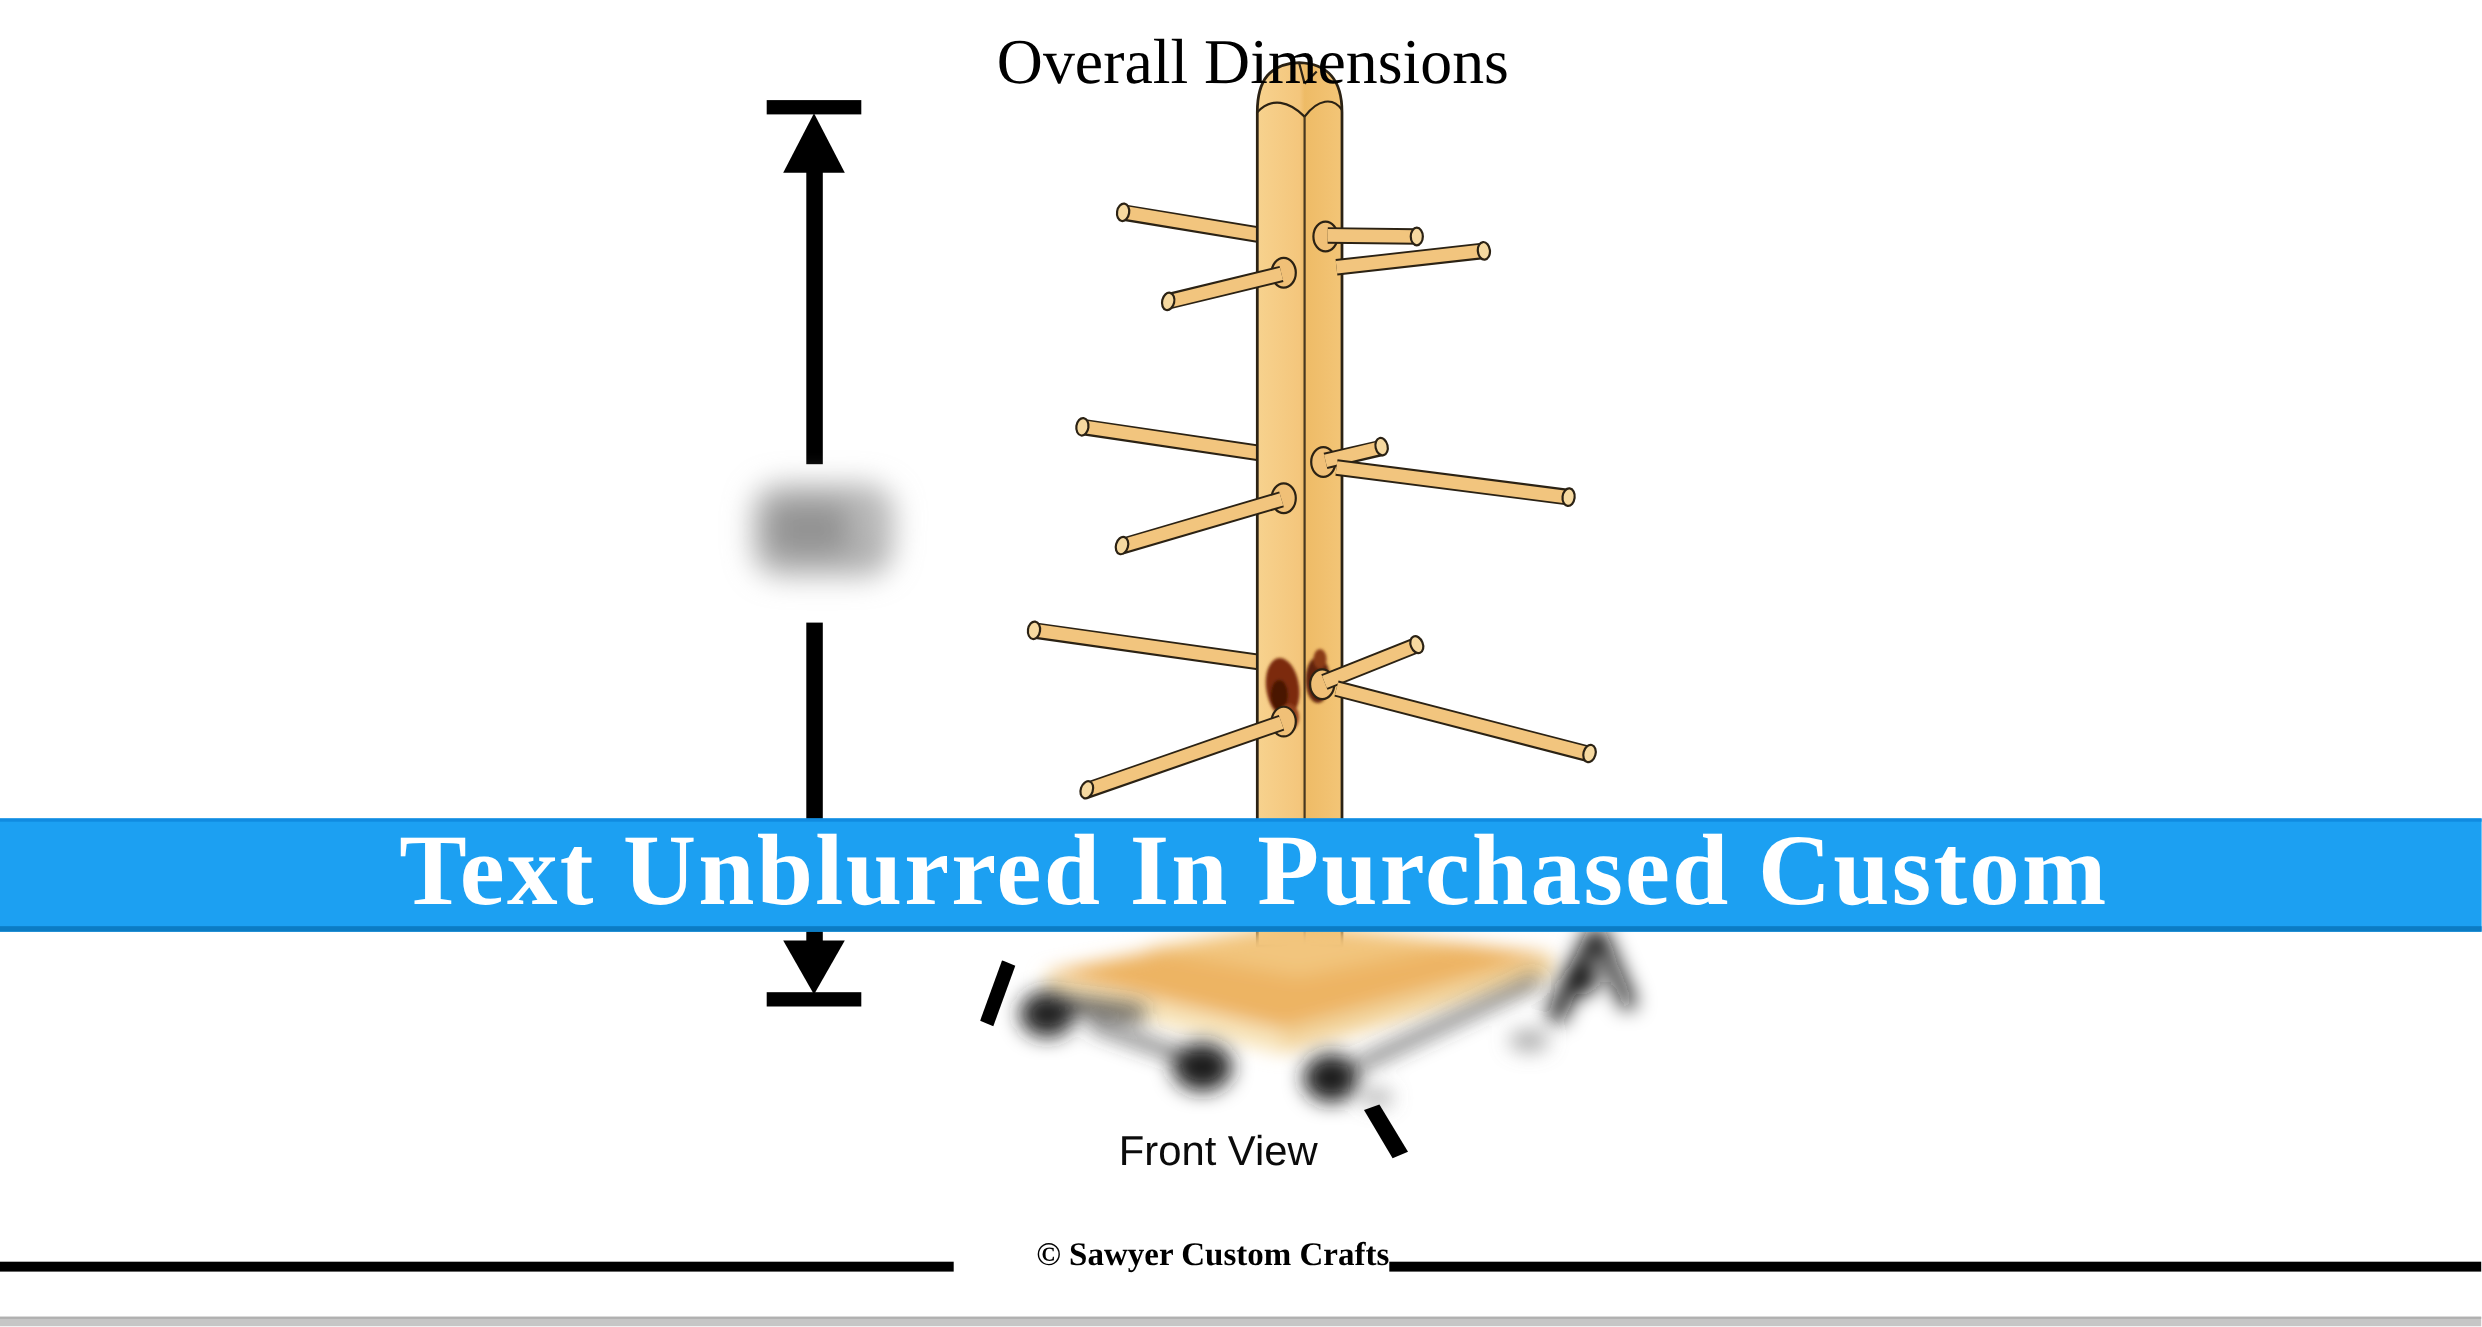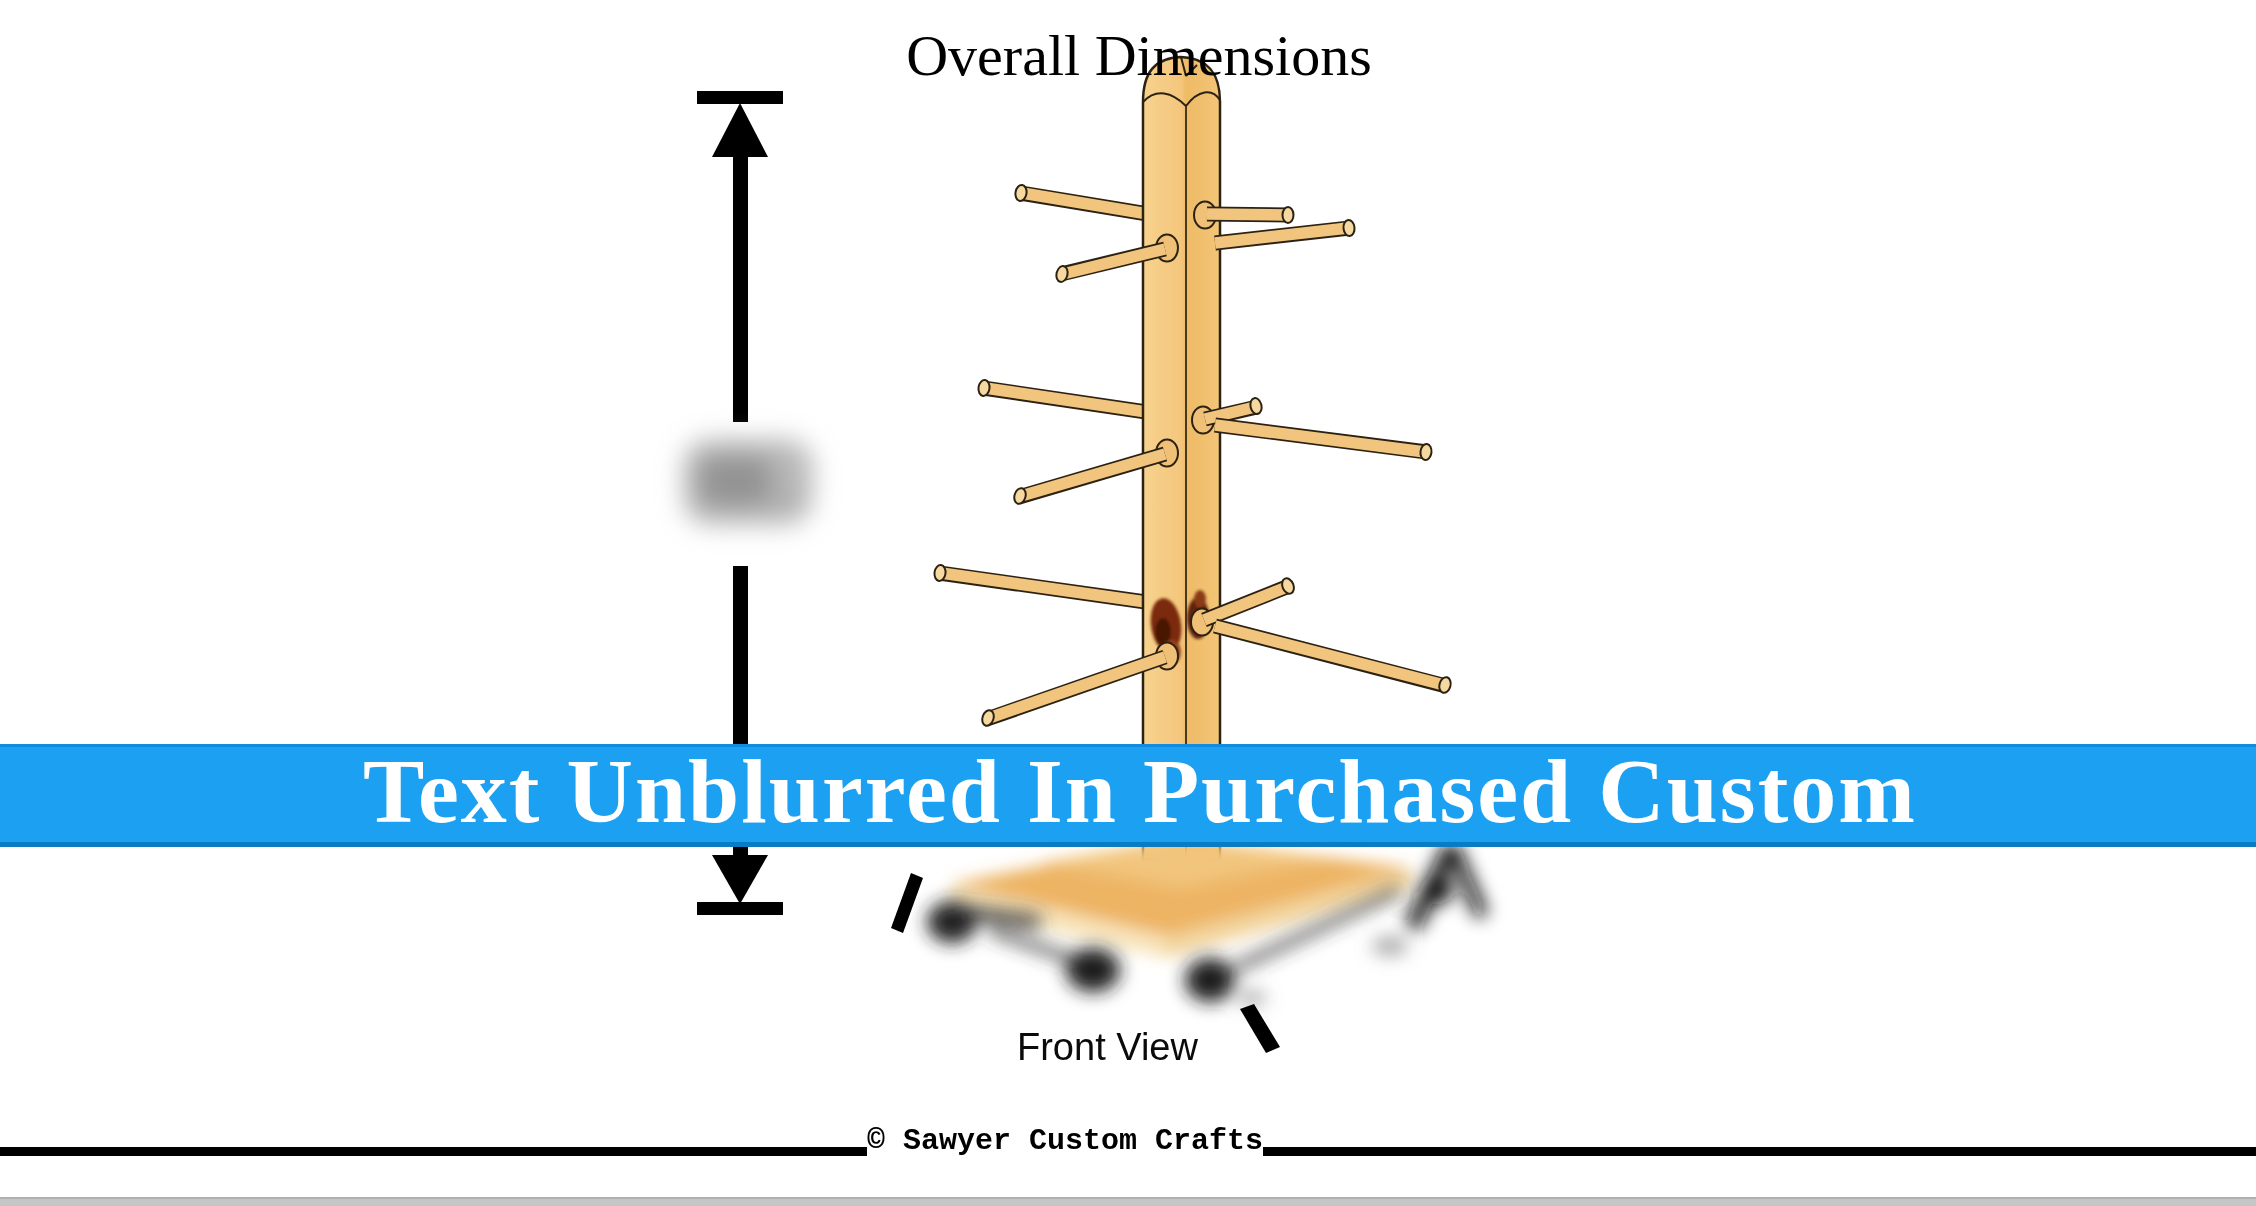--- a/index.html
+++ b/index.html
@@ -20,21 +20,21 @@
   .banner span{font-family:"Liberation Serif",serif;font-weight:700;font-size:92px;
           letter-spacing:2px;color:#fff;white-space:nowrap;transform:translate(12px,-4px);}
 
   .view-label{position:absolute;left:1005px;top:1026px;font-size:38px;color:#0b0b0b;
           font-family:"Liberation Sans",sans-serif;z-index:3;margin-left:12px;}
 
   .footer-bar{position:absolute;top:1147px;height:9px;background:#000;z-index:3;}
   .footer-bar.left{left:0;width:867px;}
   .footer-bar.right{left:1263px;right:0;}
   .footer-text{position:absolute;left:867px;width:396px;top:1124px;text-align:right;
-          font-family:Liberation Mono, monospace;font-weight:700;font-size:30px;
+          font-family:Liberation Serif, serif;font-weight:700;font-size:30px;
           color:#000;z-index:3;white-space:nowrap;}
 
   .bottom-bar{position:absolute;top:1197px;left:0;width:100%;height:12px;
           background:var(--scrollbar-gray,#C6C6C6);border-top:2px solid #b0b0b0;
           box-sizing:border-box;z-index:6;}
 </style>
 </head>
 <body>
 
 <div class="page">

